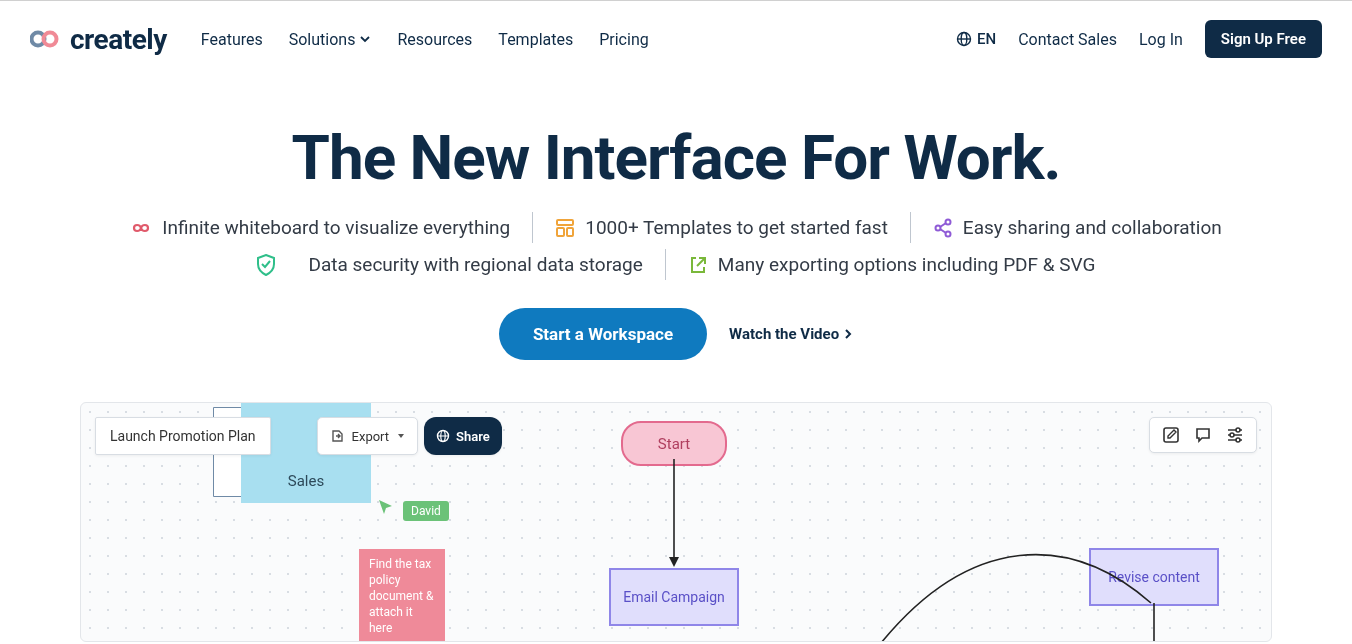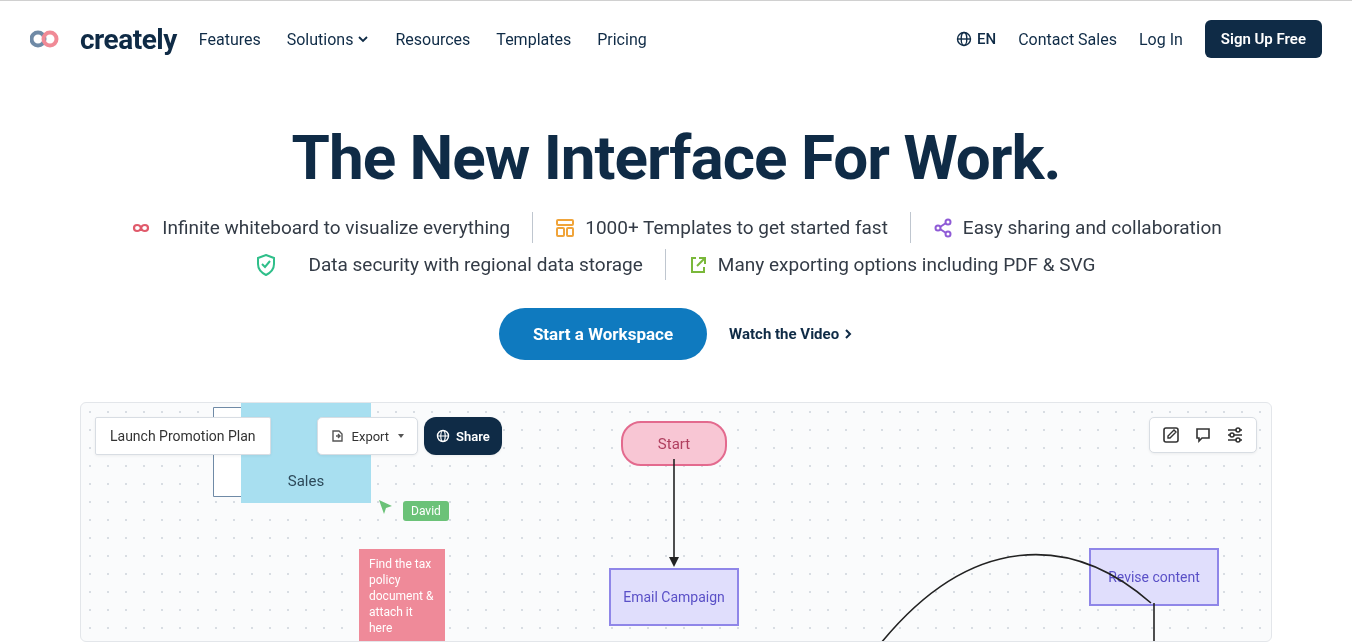--- a/index.html
+++ b/index.html
@@ -12,21 +12,21 @@
     overflow: hidden;
     border-top: 1px solid #d0d0d0;
   }
   
   .header {
     display: flex;
     align-items: center;
     padding: 0 30px;
     height: 76px;
   }
-  .logo { display: flex; align-items: center; gap: 18px; margin-right: 22px; cursor: pointer;}
+  .logo { display: flex; align-items: center; gap: 8px; margin-right: 34px; cursor: pointer;}
   .logo-text { font-size: 28px; font-weight: 700; color: #0f2b46; letter-spacing: -0.5px;}
   .nav { display: flex; gap: 26px; align-items: center; flex: 1;}
   .nav-item { font-size: 16px; color: #0f2b46; cursor: pointer; display: flex; align-items: center; gap: 4px;}
   .right-nav { display: flex; align-items: center; gap: 22px;}
   .lang { display: flex; align-items: center; gap: 5px; cursor: pointer; font-size: 15px; font-weight: 500;}
   .link { font-size: 16px; color: #0f2b46; cursor: pointer;}
   .signup-btn {
     background: #0f2b46; color: #fff; font-weight: 600; font-size: 15px;
     padding: 10px 16px; border-radius: 6px; cursor: pointer;
   }

